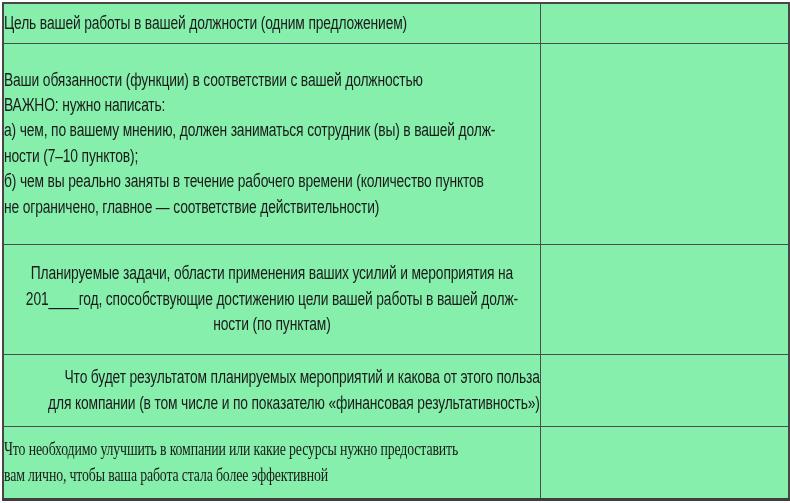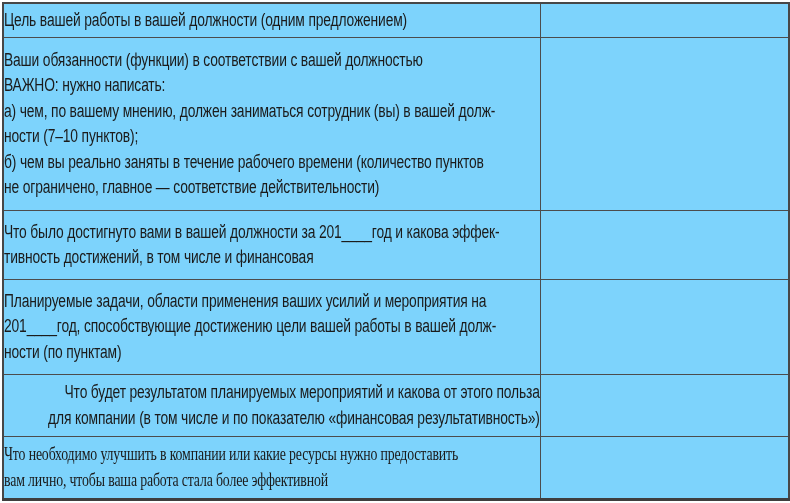--- a/index.html
+++ b/index.html
@@ -21,21 +21,21 @@
     width: 787px;
     height: 499px;
     border: 2px solid #474747;
     border-bottom: 3px solid #3e3e3e;
   }
   table.form td {
     border: 1.5px solid #4c4c4c;
     vertical-align: middle;
     padding: 0;
     overflow: hidden;
-    background: #7dd3fc;
+    background: #86efac;
   }
   td.q-cell {
     width: 536px;
     padding: 2px 4px 3px 9px;
   }
   td.a-cell {
     width: 247px;
   }
   .q-text {
     font-size: 18px;
@@ -43,21 +43,21 @@
     color: #1b1b1b;
     letter-spacing: -0.2px;
     white-space: pre;
     width: 130%;
     transform: scaleX(0.769);
     transform-origin: 0 50%;
   }
   tr.r1 { height: 31px; }
   tr.r2 { height: 154px; }
   tr.r3 { height: 61px; }
-  tr.r4 { height: 85px; }
+  tr.r4 { height: 85px; text-align: center; }
   tr.r5 { height: 55px; text-align: right; }
   tr.r6 { height: 55px; }
   tr.r7 { height: 56px; font-family: Liberation Serif, serif; }
 </style>
 </head>
 <body>
 
 <div class="page">
   <table class="form">
     <tbody>
@@ -68,27 +68,20 @@
         <td class="a-cell"></td>
       </tr>
       <tr class="r2">
         <td class="q-cell">
           <div class="q-text">Ваши обязанности (функции) в соответствии с вашей должностью
 ВАЖНО: нужно написать:
 а) чем, по вашему мнению, должен заниматься сотрудник (вы) в вашей долж-
 ности (7–10 пунктов);
 б) чем вы реально заняты в течение рабочего времени (количество пунктов
 не ограничено, главное — соответствие действительности)</div>
-        </td>
-        <td class="a-cell"></td>
-      </tr>
-      <tr class="r3">
-        <td class="q-cell">
-          <div class="q-text">Что было достигнуто вами в вашей должности за 201____год и какова эффек-
-тивность достижений, в том числе и финансовая</div>
         </td>
         <td class="a-cell"></td>
       </tr>
       <tr class="r4">
         <td class="q-cell">
           <div class="q-text">Планируемые задачи, области применения ваших усилий и мероприятия на
 201____год, способствующие достижению цели вашей работы в вашей долж-
 ности (по пунктам)</div>
         </td>
         <td class="a-cell"></td>

